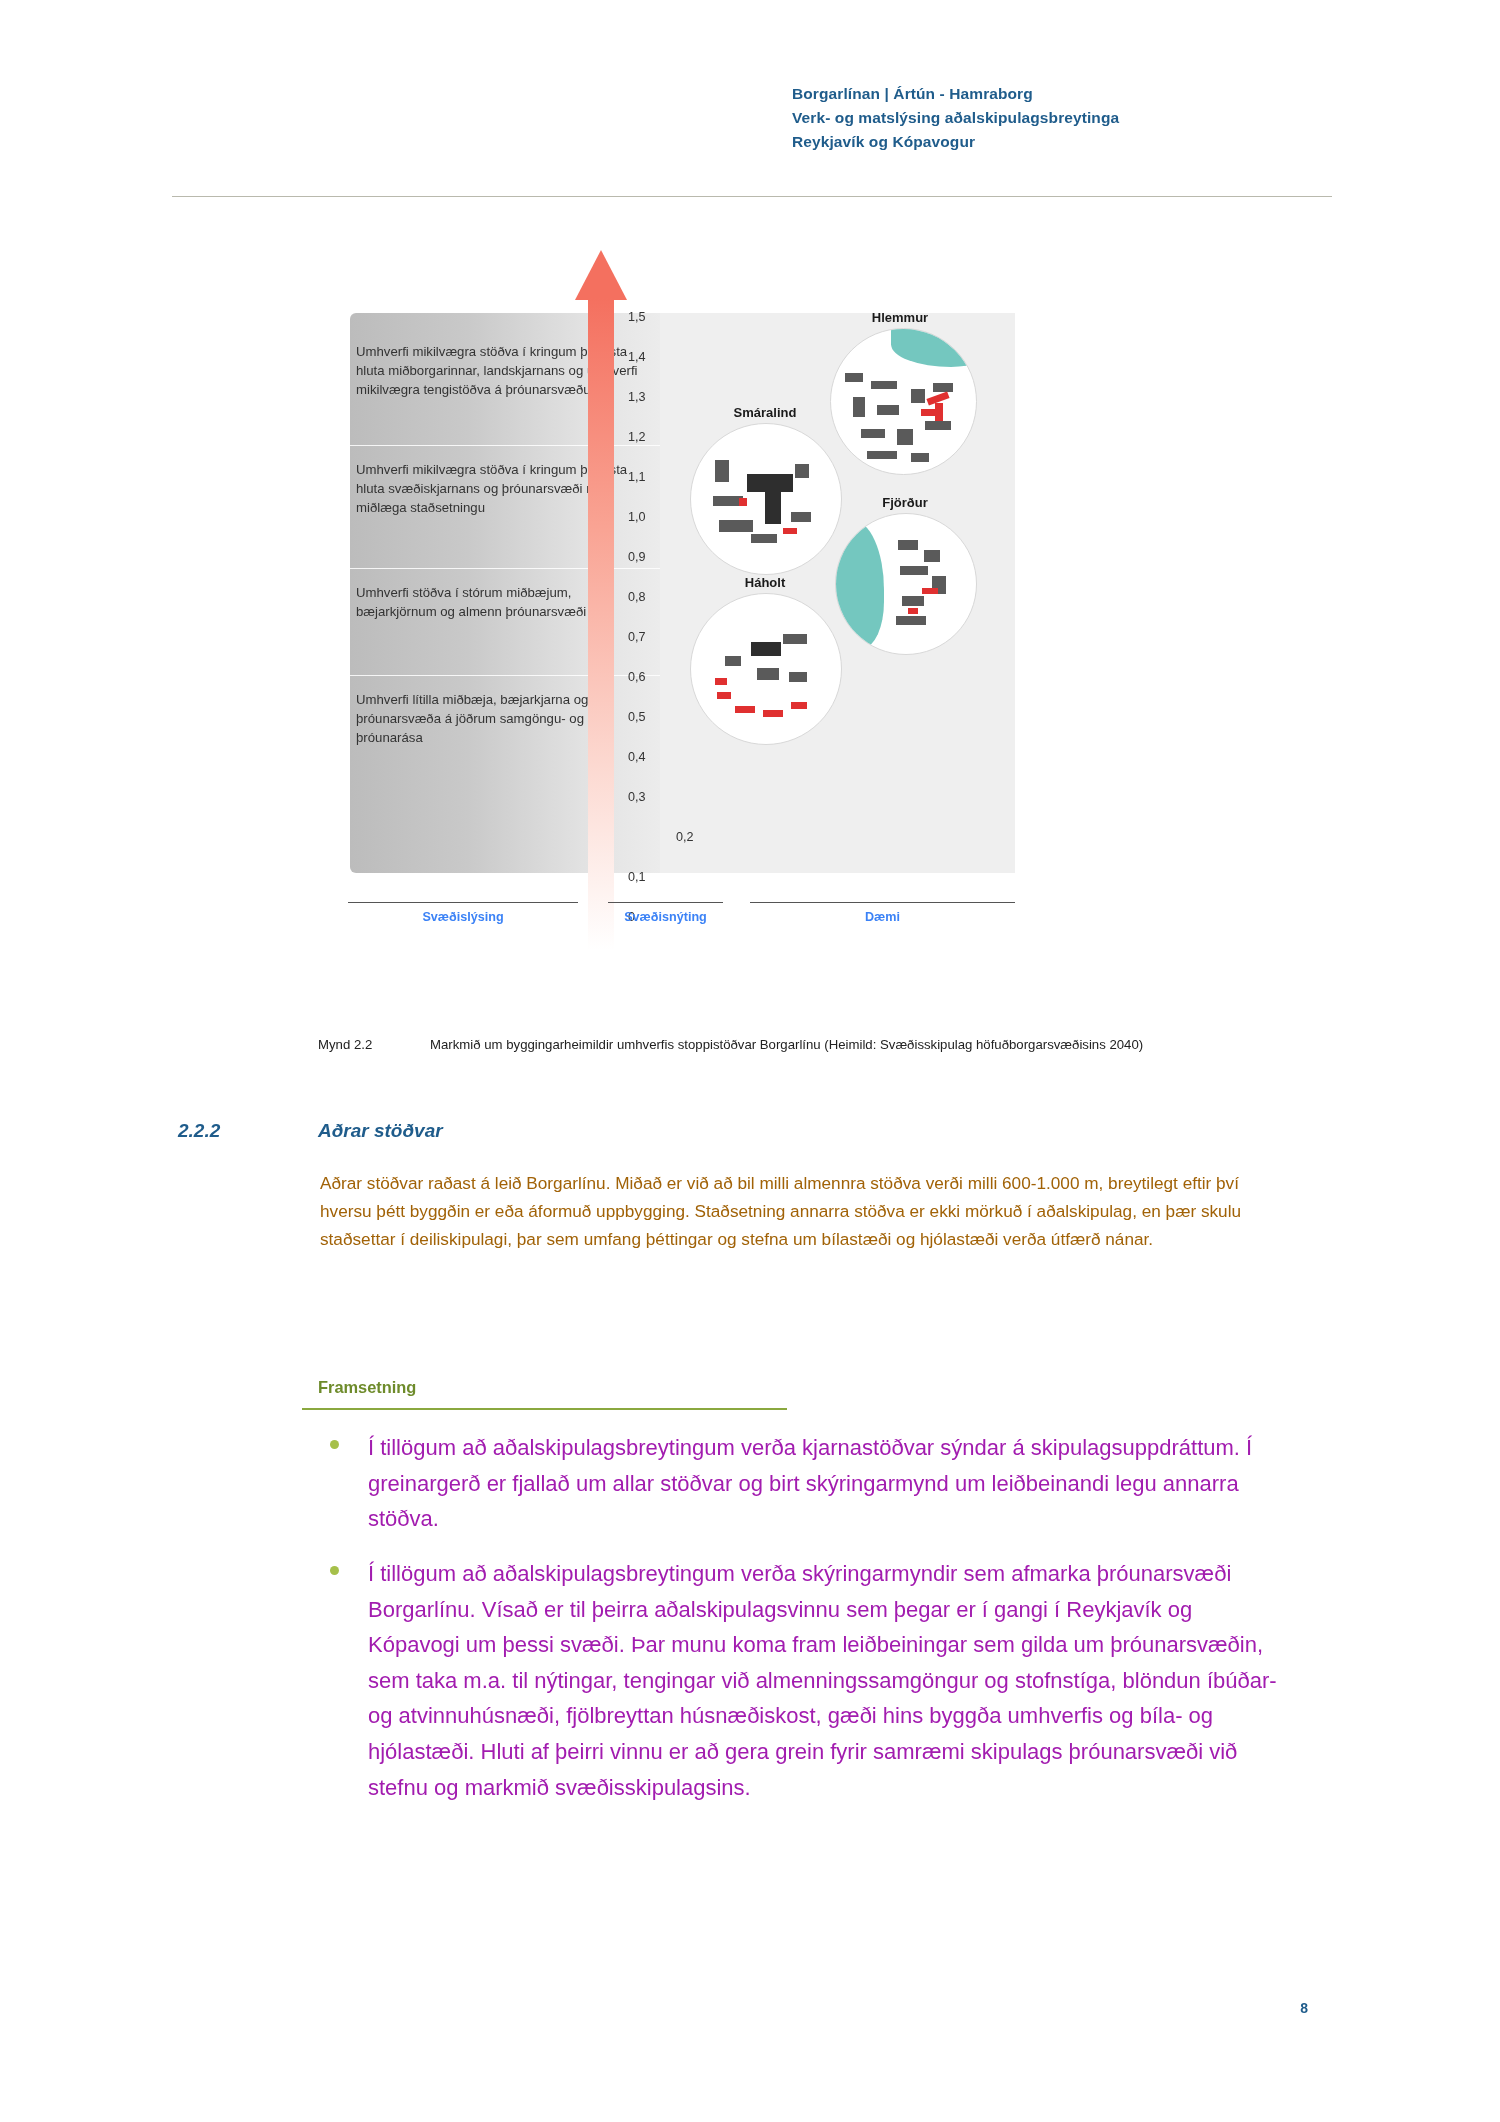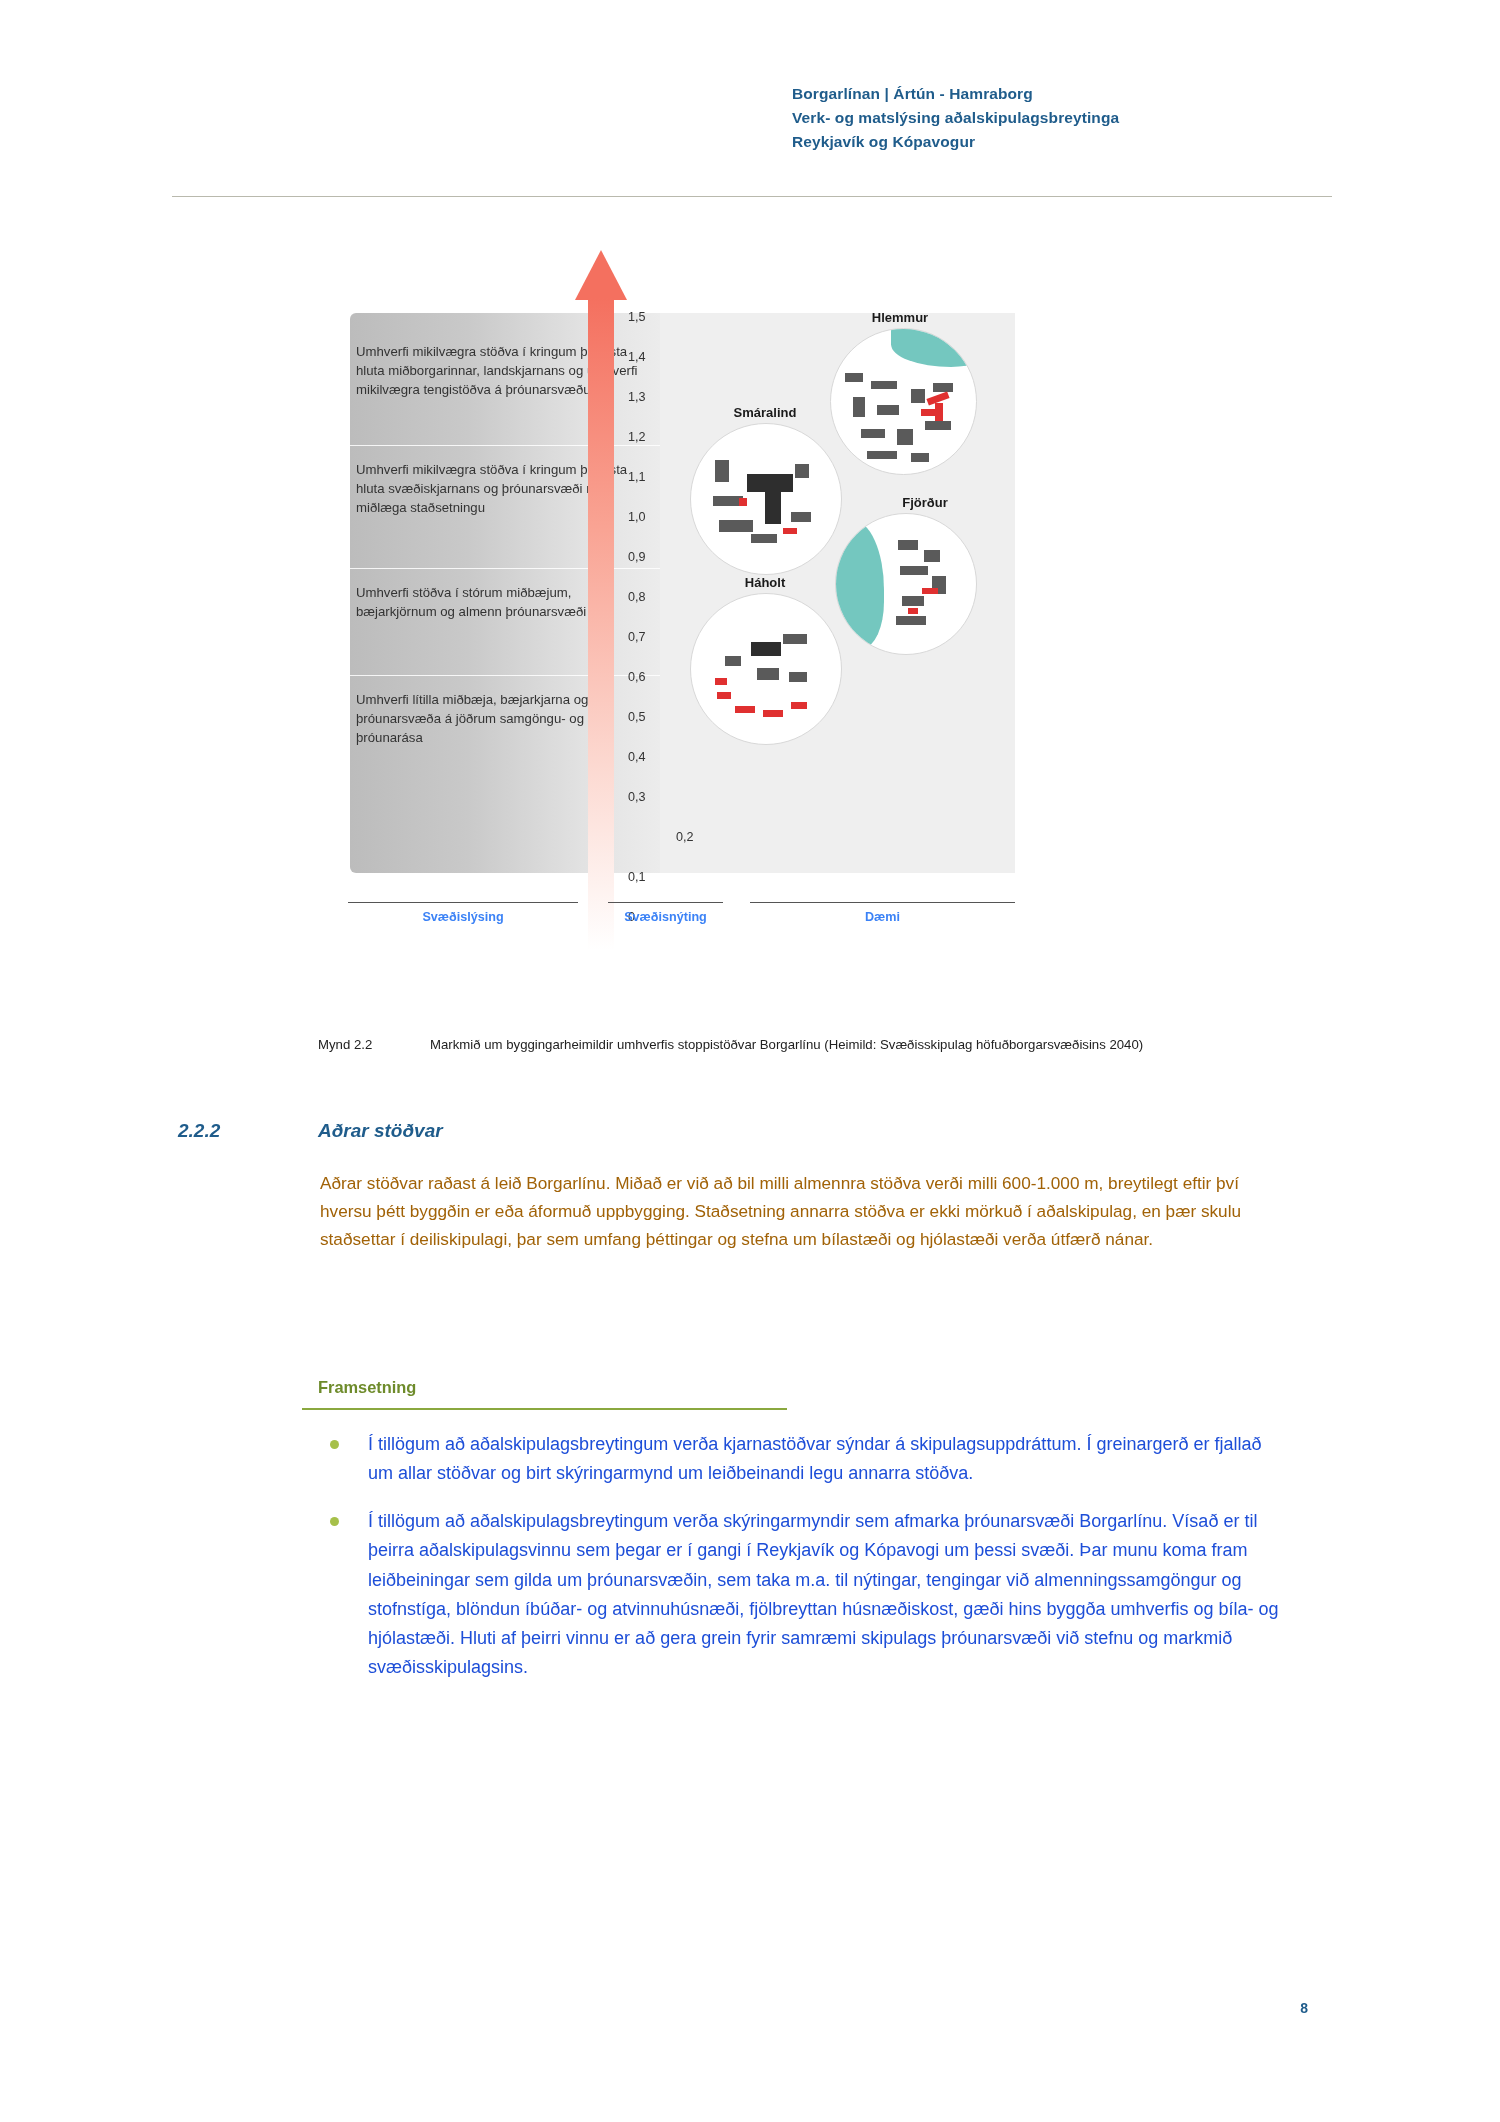--- a/index.html
+++ b/index.html
@@ -253,23 +253,23 @@
   .bullets {
     position: absolute;
     left: 320px;
     top: 1430px;
     width: 960px;
   }
   .bullet {
     position: relative;
     padding-left: 48px;
     margin-bottom: 19px;
-    font-size: 18px;
+    font-size: 22px;
     line-height: 1.62;
-    color: #1d4ed8;
+    color: #a21caf;
   }
   .bullet .dot {
     position: absolute;
     left: 10px;
     top: 10px;
     width: 9px;
     height: 9px;
     border-radius: 50%;
     background: #a6c04a;
   }
@@ -359,21 +359,21 @@
       <div class="bldg" style="left:24px; top:36px; width:14px; height:22px;"></div>
       <div class="bldg" style="left:22px; top:72px; width:30px; height:10px;"></div>
       <div class="bldg" style="left:28px; top:96px; width:34px; height:12px;"></div>
       <div class="bldg" style="left:100px; top:88px; width:20px; height:10px;"></div>
       <div class="bldg" style="left:104px; top:40px; width:14px; height:14px;"></div>
       <div class="bldg" style="left:60px; top:110px; width:26px; height:9px;"></div>
       <div class="bldg-red" style="left:48px; top:74px; width:8px; height:8px;"></div>
       <div class="bldg-red" style="left:92px; top:104px; width:14px; height:6px;"></div>
     </div>
 
-    <div class="map-label" style="left:525px; top:245px; width:140px; text-align:center;">Fjörður</div>
+    <div class="map-label" style="left:505px; top:245px; width:140px; text-align:center;">Fjörður</div>
     <div class="map-circle" style="left:505px; top:263px; width:140px; height:140px;">
       <div class="blob" style="left:-10px; top:6px; width:58px; height:128px; border-radius:50% 60% 40% 50%;"></div>
       <div class="bldg" style="left:62px; top:26px; width:20px; height:10px;"></div>
       <div class="bldg" style="left:88px; top:36px; width:16px; height:12px;"></div>
       <div class="bldg" style="left:64px; top:52px; width:28px; height:9px;"></div>
       <div class="bldg" style="left:96px; top:62px; width:14px; height:18px;"></div>
       <div class="bldg" style="left:66px; top:82px; width:22px; height:10px;"></div>
       <div class="bldg" style="left:60px; top:102px; width:30px; height:9px;"></div>
       <div class="bldg-red" style="left:86px; top:74px; width:16px; height:6px;"></div>
       <div class="bldg-red" style="left:72px; top:94px; width:10px; height:6px;"></div>

